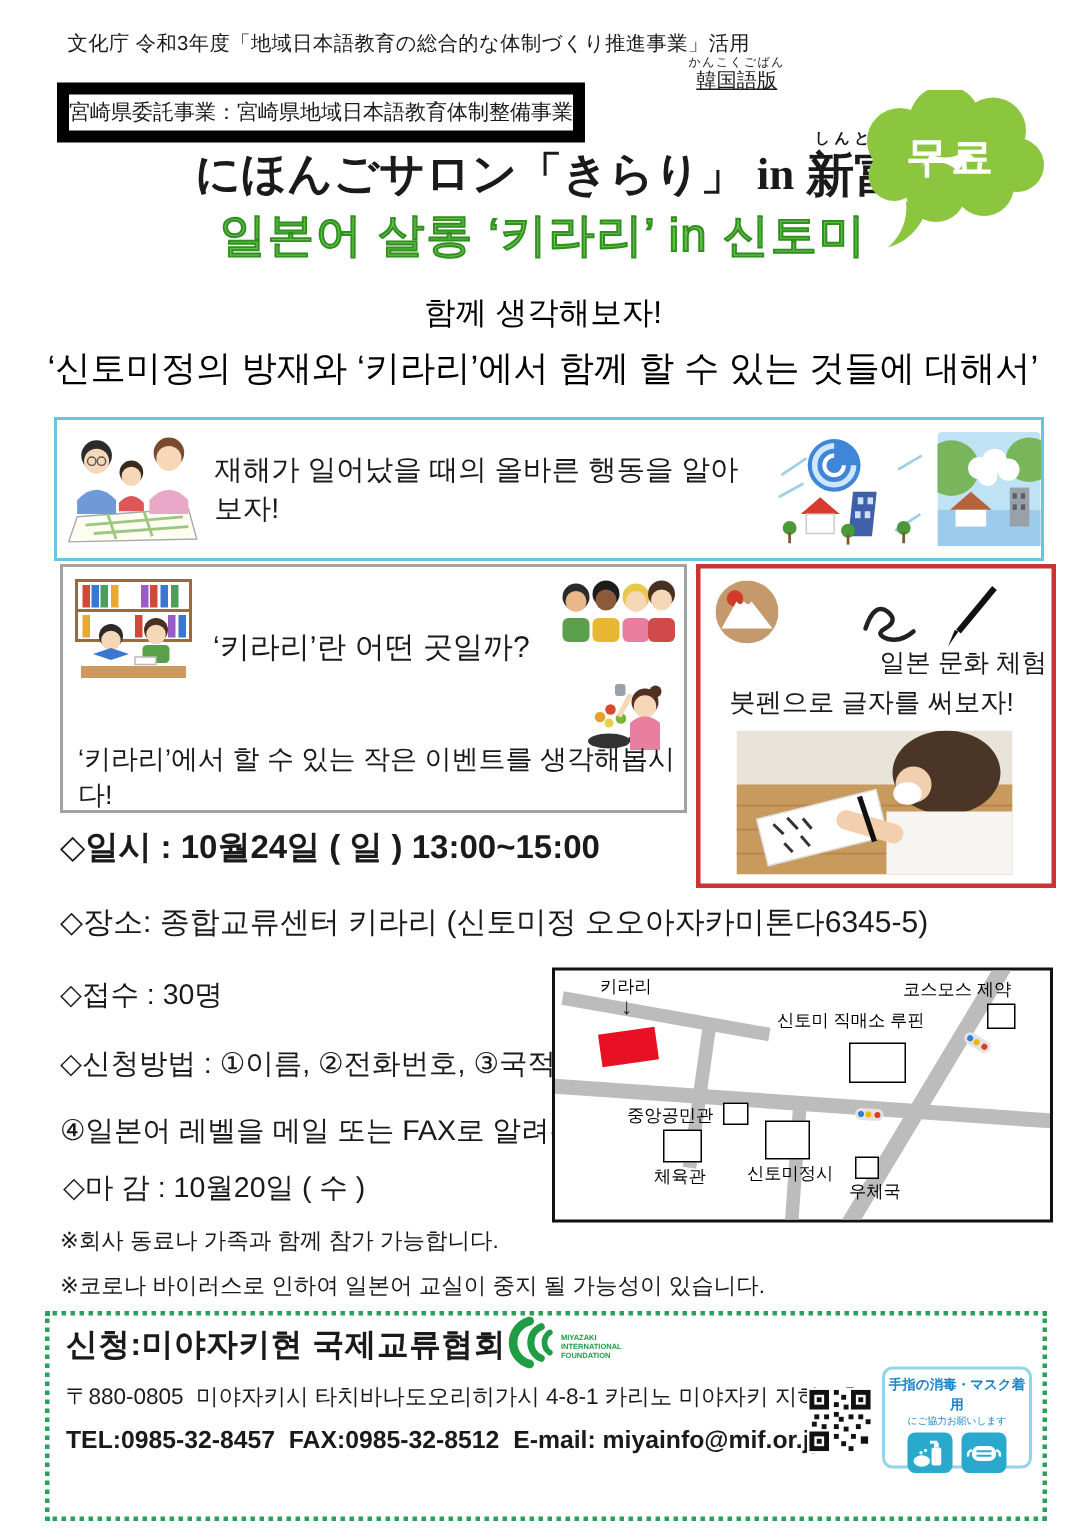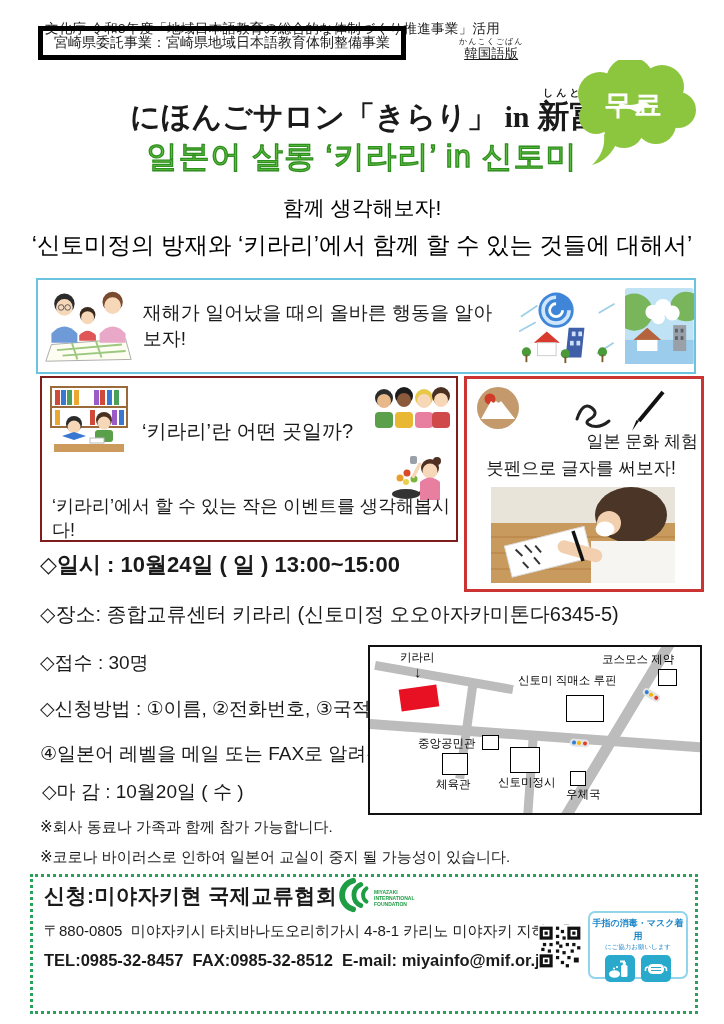--- a/index.html
+++ b/index.html
@@ -4,21 +4,21 @@
 <style>
   html,body{margin:0;padding:0;background:#fff;}
   .page{position:relative;width:724px;height:1024px;background:#fff;overflow:hidden;
         font-family:"Liberation Sans","DejaVu Sans",sans-serif;color:#1a1a1a;border-radius:29px;}
   .abs{position:absolute;}
   .pre{white-space:pre-wrap;}
   .center{left:0;width:724px;text-align:center;}
 
   
   .hdr1{left:45px;top:20px;font-size:13.5px;letter-spacing:.3px;}
-  .hdr-box{left:38px;top:26px;border:5px solid #000000;padding:3px 11px;font-size:14px;}
+  .hdr-box{left:38px;top:55px;border:8px solid #000000;padding:3px 0;font-size:14px;}
   .edition{left:459px;top:38px;text-align:center;line-height:1.1;}
   .edition .furi{display:block;font-size:8px;letter-spacing:1px;}
   .edition .ed{display:block;font-size:13.5px;text-decoration:underline;}
 
   
   .title-jp{left:130px;top:88px;display:flex;align-items:flex-end;gap:8px;
             font-weight:bold;font-family:"Liberation Serif","DejaVu Serif",serif;}
   .title-jp .main{font-size:30px;line-height:1;}
   .rubywrap{display:flex;flex-direction:column;align-items:center;line-height:1;}
   .rubywrap .rt{font-size:10px;letter-spacing:3px;margin-bottom:2px;}
@@ -30,21 +30,21 @@
             -webkit-text-stroke:1.3px #2f8f1f;letter-spacing:1px;}
   .intro1{top:194px;font-size:21px;color:#000;}
   .intro2{top:229px;font-size:23.5px;color:#000;}
 
   
   .disaster{left:36px;top:278px;width:656px;height:92px;border:2px solid #6cc3df;
             display:flex;align-items:center;}
   .disaster .txt{font-size:19px;margin-left:8px;}
 
   
-  .kirari-box{left:40px;top:376px;width:414px;height:162px;border:2px solid #7f1d1d;}
+  .kirari-box{left:40px;top:376px;width:414px;height:162px;border:2px solid #a3a3a3;}
   .kirari-q{left:140px;top:424px;font-size:20px;}
   .kirari-e{left:50px;top:500px;font-size:18px;}
 
   
   .culture-box{left:464px;top:376px;width:234px;height:210px;border:3px solid #cc3333;}
   .culture1{left:464px;top:430px;width:234px;text-align:right;font-size:17px;}
   .culture2{left:464px;top:456px;width:234px;text-align:center;font-size:17.5px;}
 
   
   .d-datetime{left:40px;top:550px;font-size:22px;font-weight:bold;}

